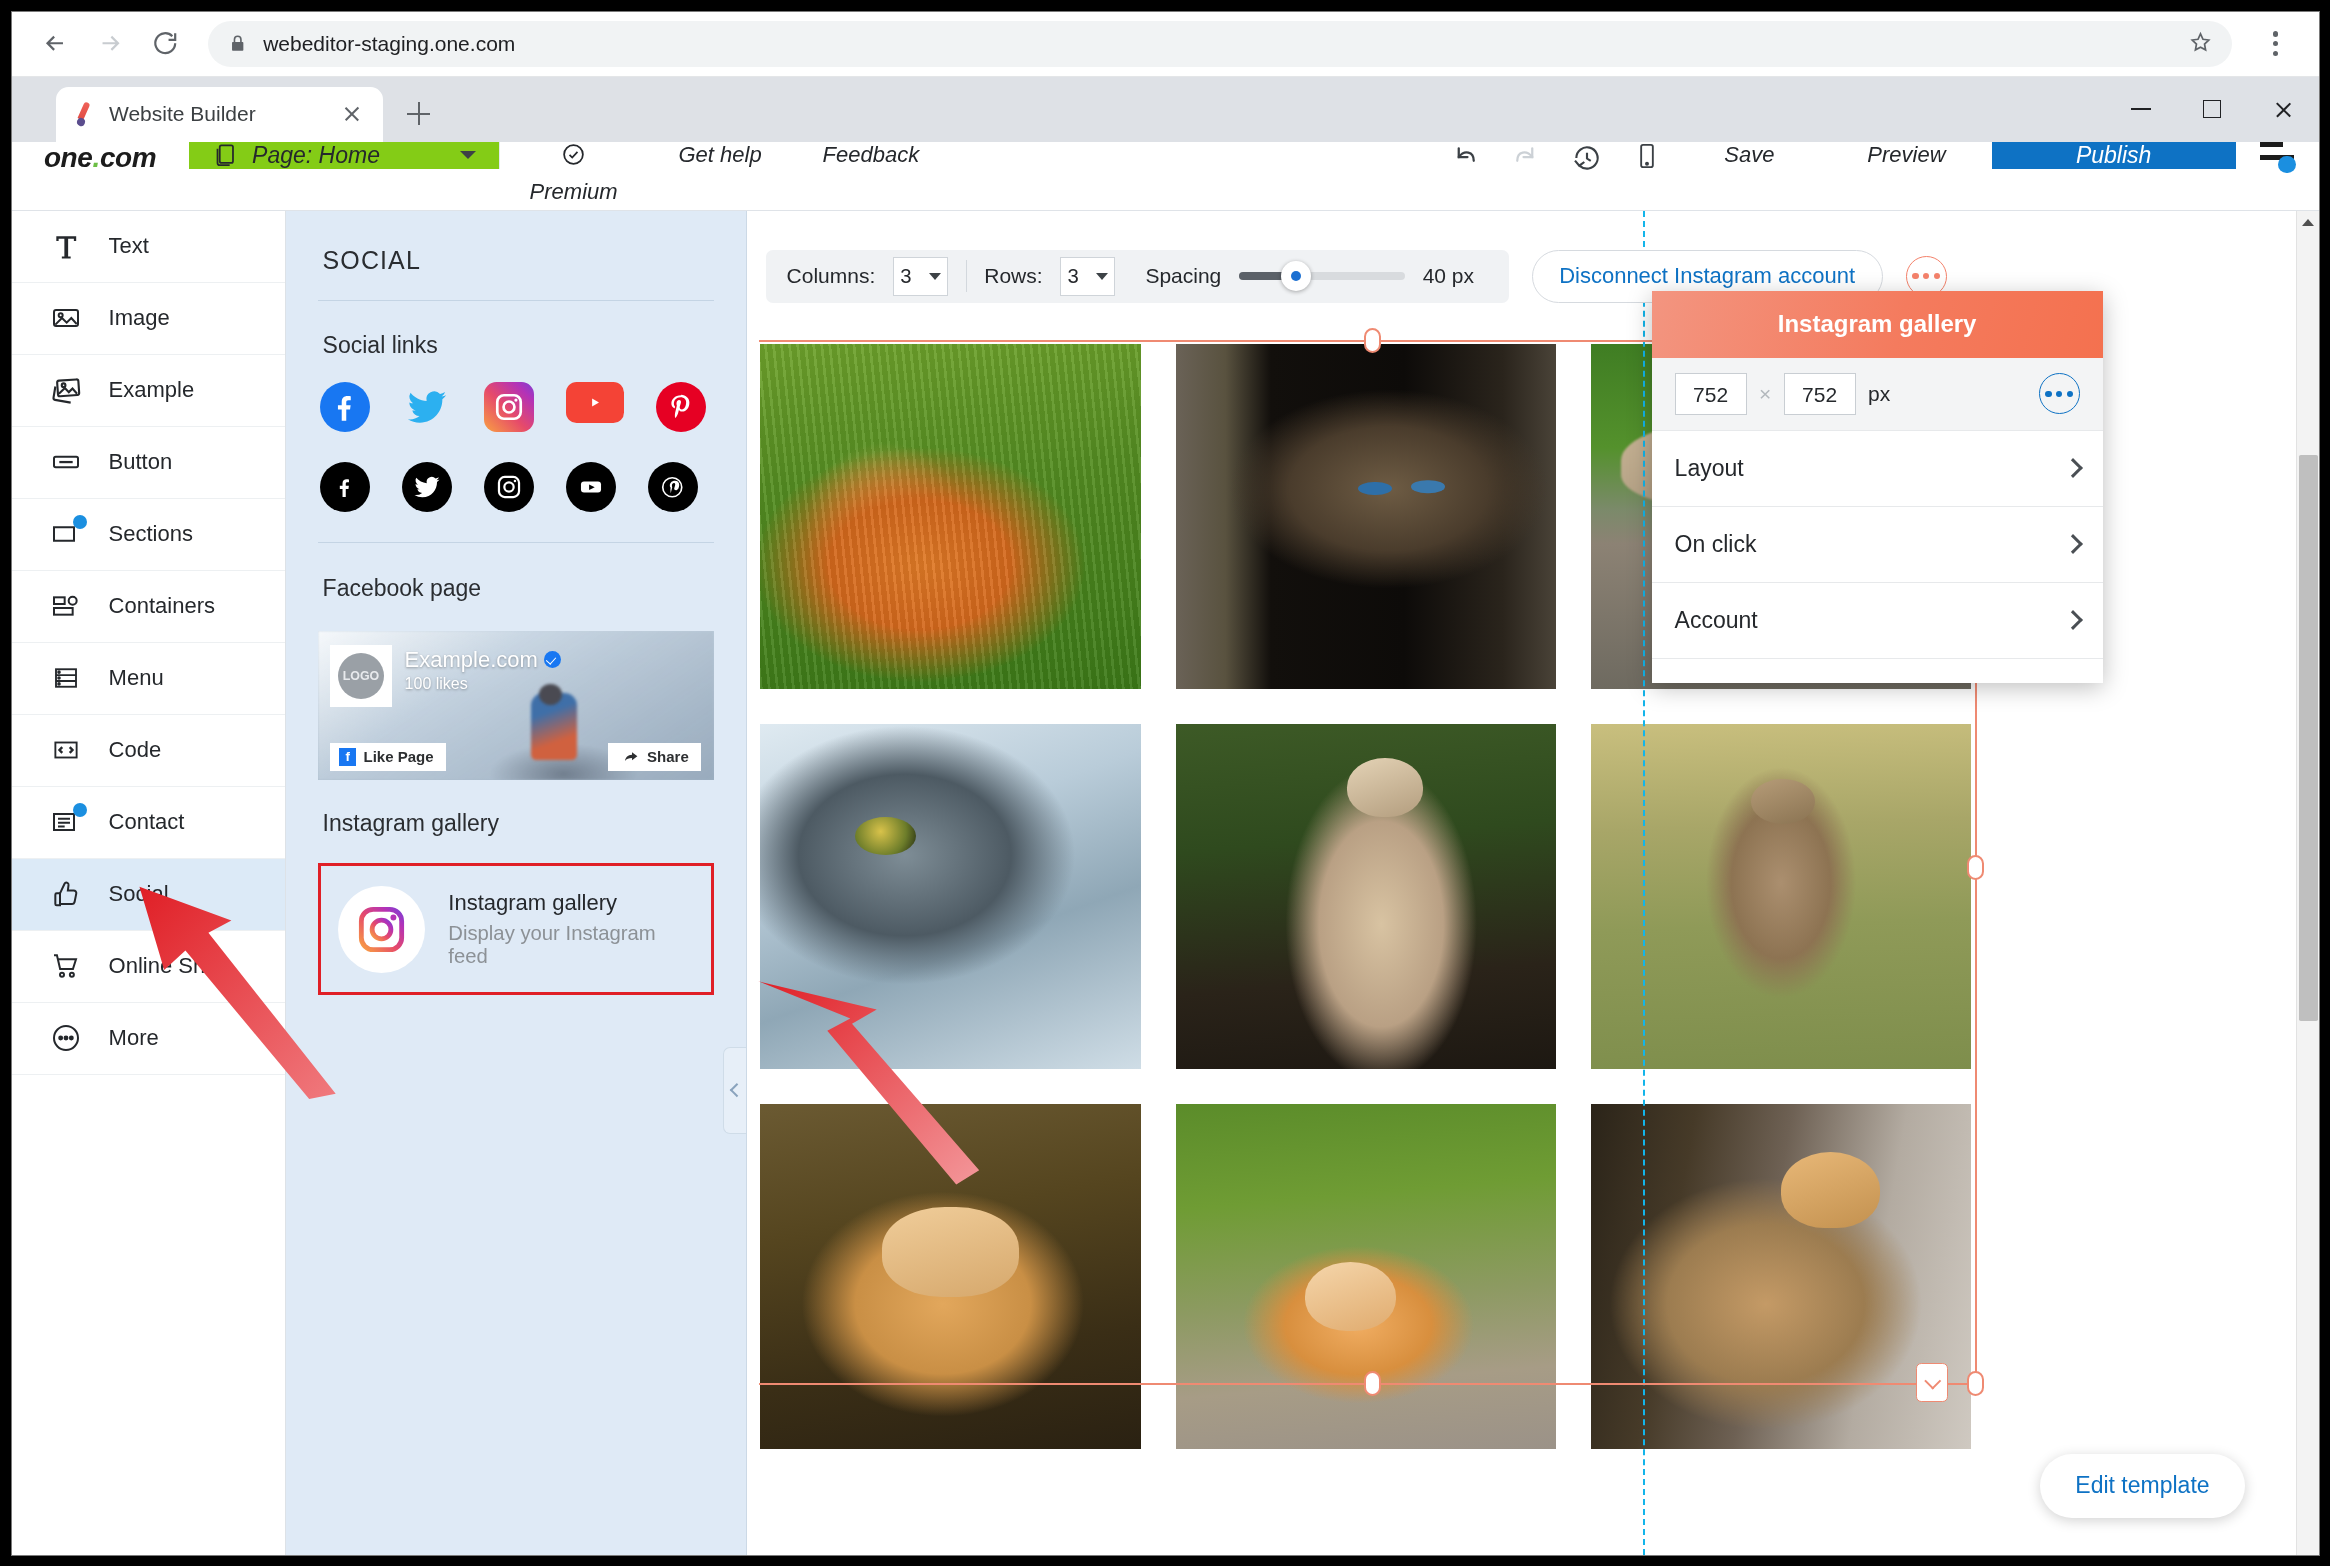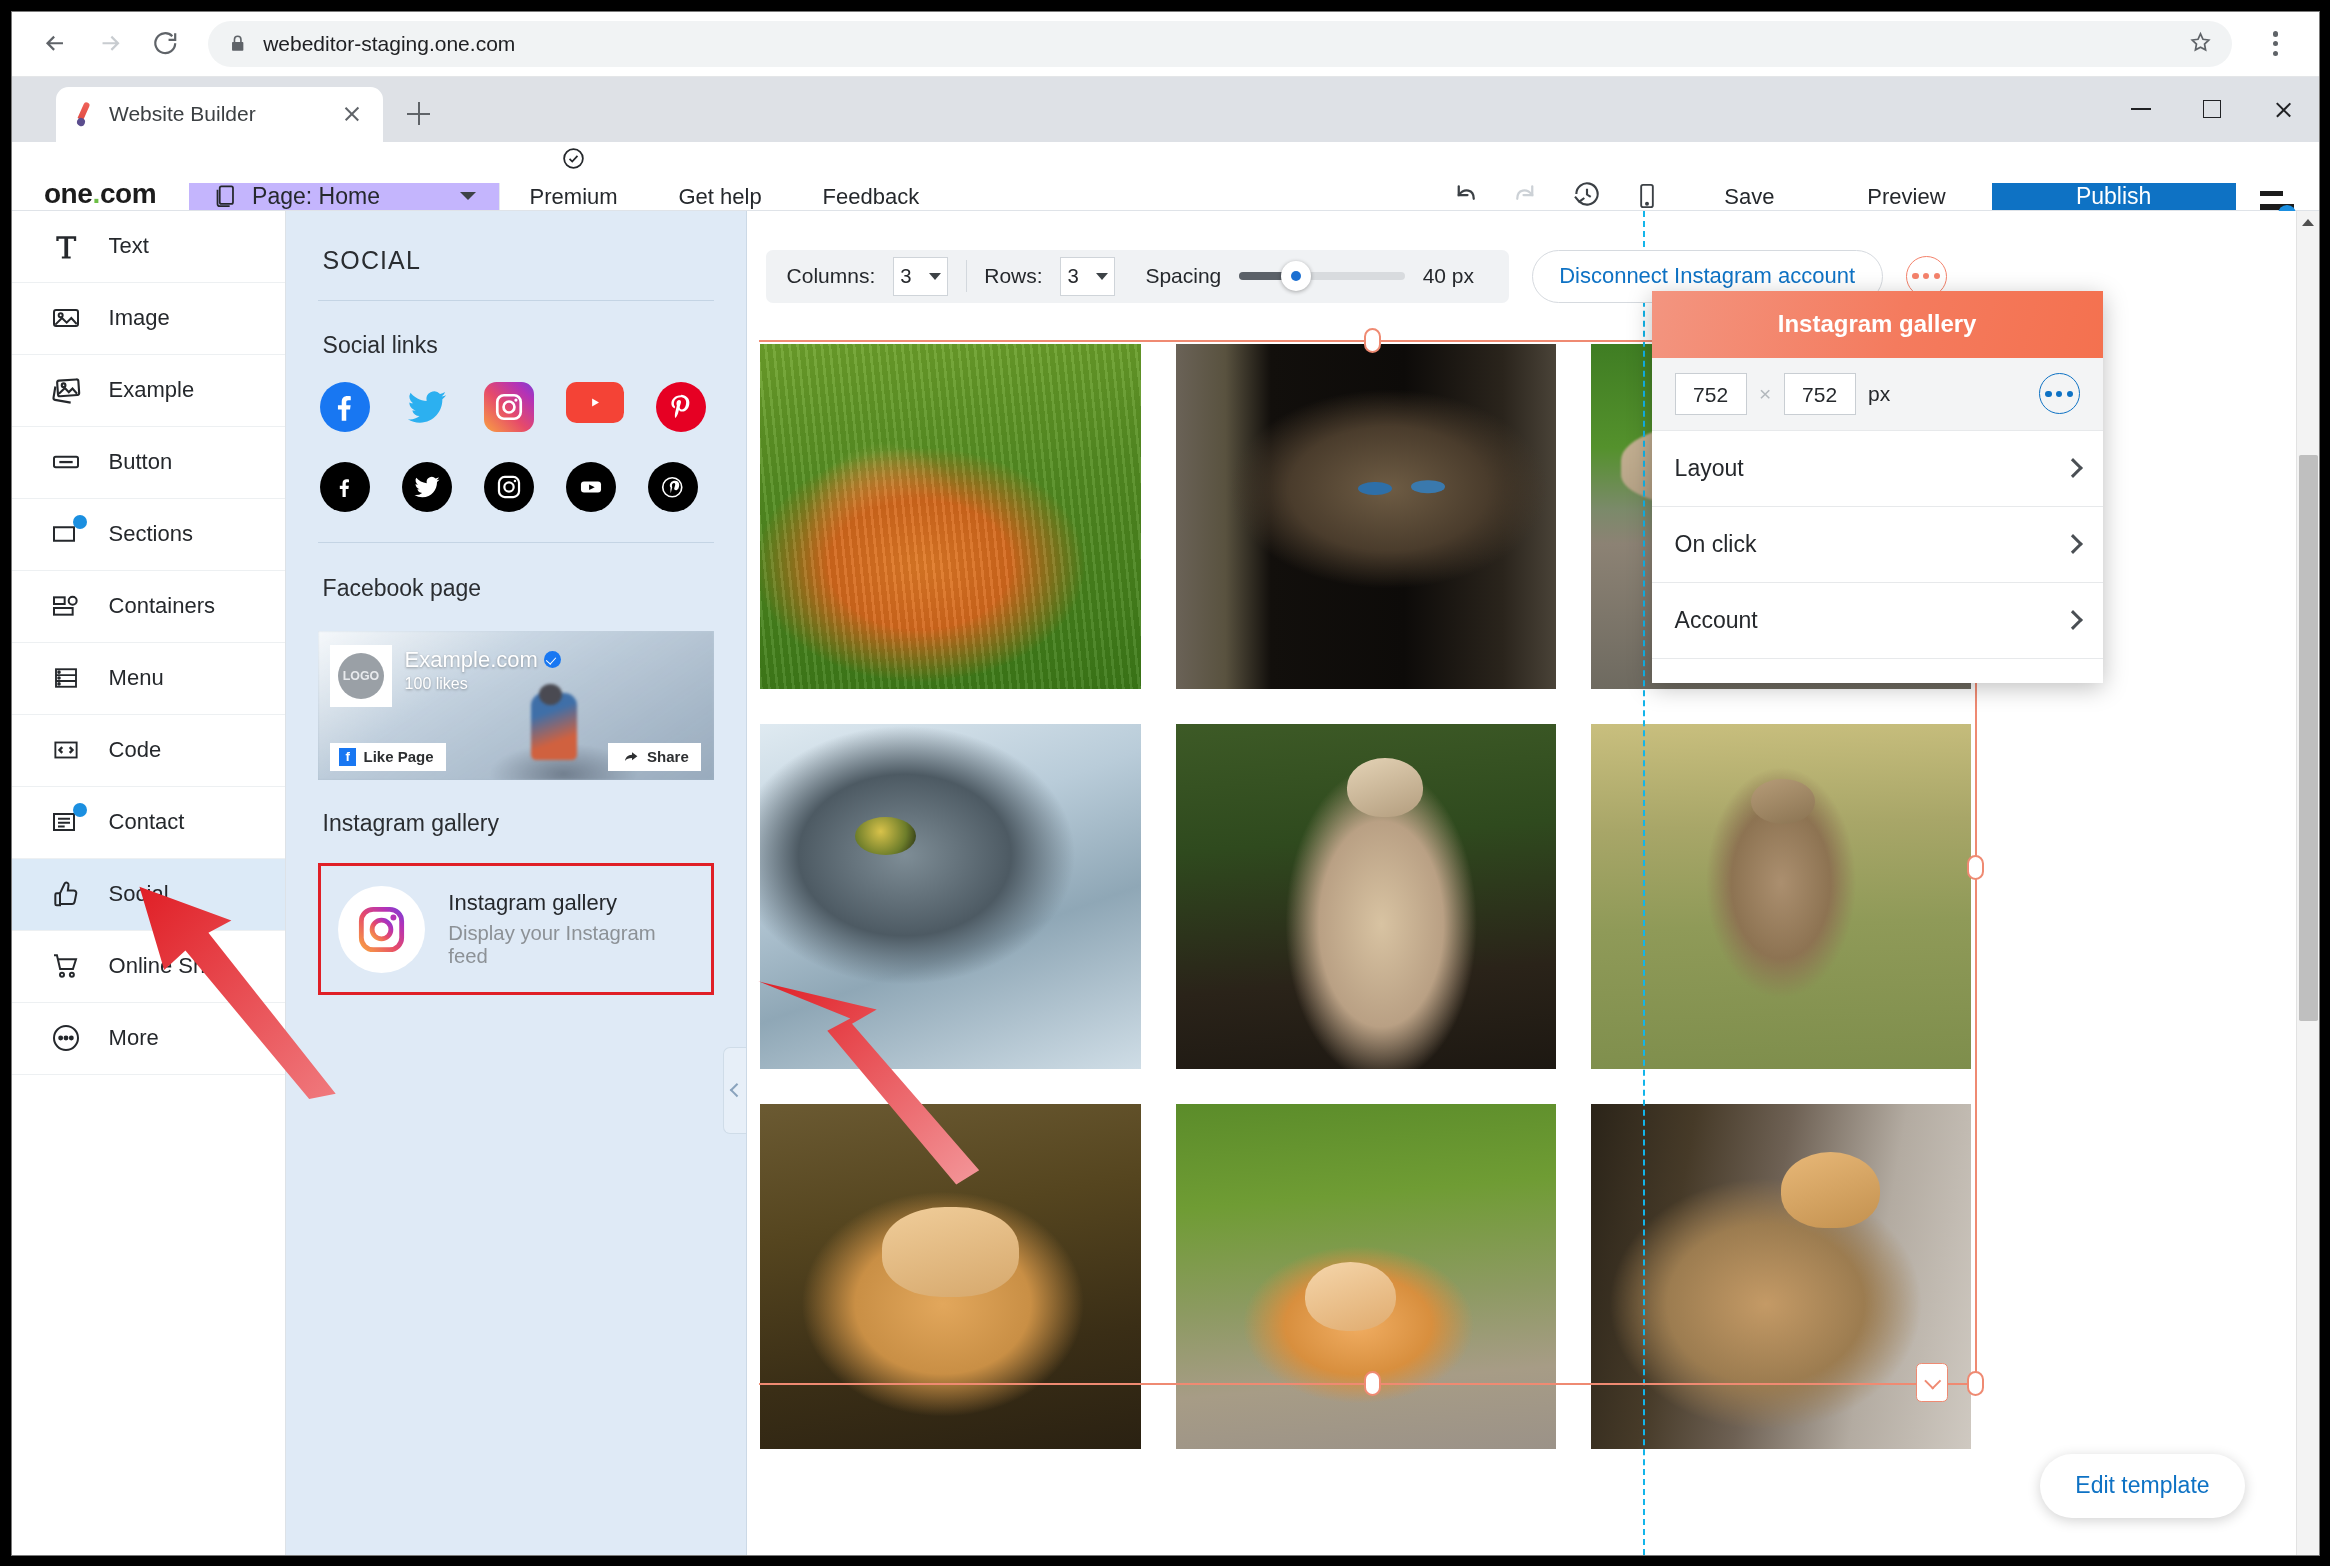--- a/index.html
+++ b/index.html
@@ -87,30 +87,30 @@
     cursor: text;
   }
   .omni-url { font-size: 21px; color: #202124; flex: 1; }
   .star { color: #5f6368; cursor: pointer; }
   .kebab { width: 48px; height: 48px; display: flex; flex-direction: column;
     align-items: center; justify-content: center; gap: 4.4px; cursor: pointer; }
   .kebab i { width: 5.3px; height: 5.3px; border-radius: 50%; background: #5f6368; display: block; }
 
   
   #apptoolbar {
-    height: 69px; background: #fff; display: flex; align-items: flex-end;
-    flex: none; border-bottom: 0.9px solid #dfe3e8; position: relative;
+    height: 69px; background: #fff; display: flex; align-items: flex-start;
+    flex: none; border-bottom: 0.9px solid #dfe3e8; position: relative; font-style: italic;
   }
   .logo {
     width: 177px; display: flex; align-items: center; justify-content: center;
     font-size: 28px; font-weight: 700; color: #1c1c1c; letter-spacing: -0.4px;
   }
   .logo .dot { color: #6cbe45; }
   .pagesel {
-    width: 311px; background: #c4b5fd; display: flex; align-items: center;
+    width: 311px; background: #84cc16; display: flex; align-items: center;
     padding: 0 23px; gap: 14px; cursor: pointer; border-right: 0.9px solid #e5e9ed;
   }
   .pagesel .lbl { flex: 1; font-size: 23px; color: #25282c; }
   .caret { width: 0; height: 0; border-left: 8px solid transparent;
     border-right: 8px solid transparent; border-top: 8.8px solid #3d4246; }
   .tbitem {
     display: flex; align-items: center; gap: 12.4px; padding: 0 30px;
     font-size: 22px; color: #25282c; cursor: pointer; white-space: nowrap; flex-direction: column;
   }
   .vdiv { width: 0.9px; background: #e1e5e9; margin: 16px 0; flex: none; }

